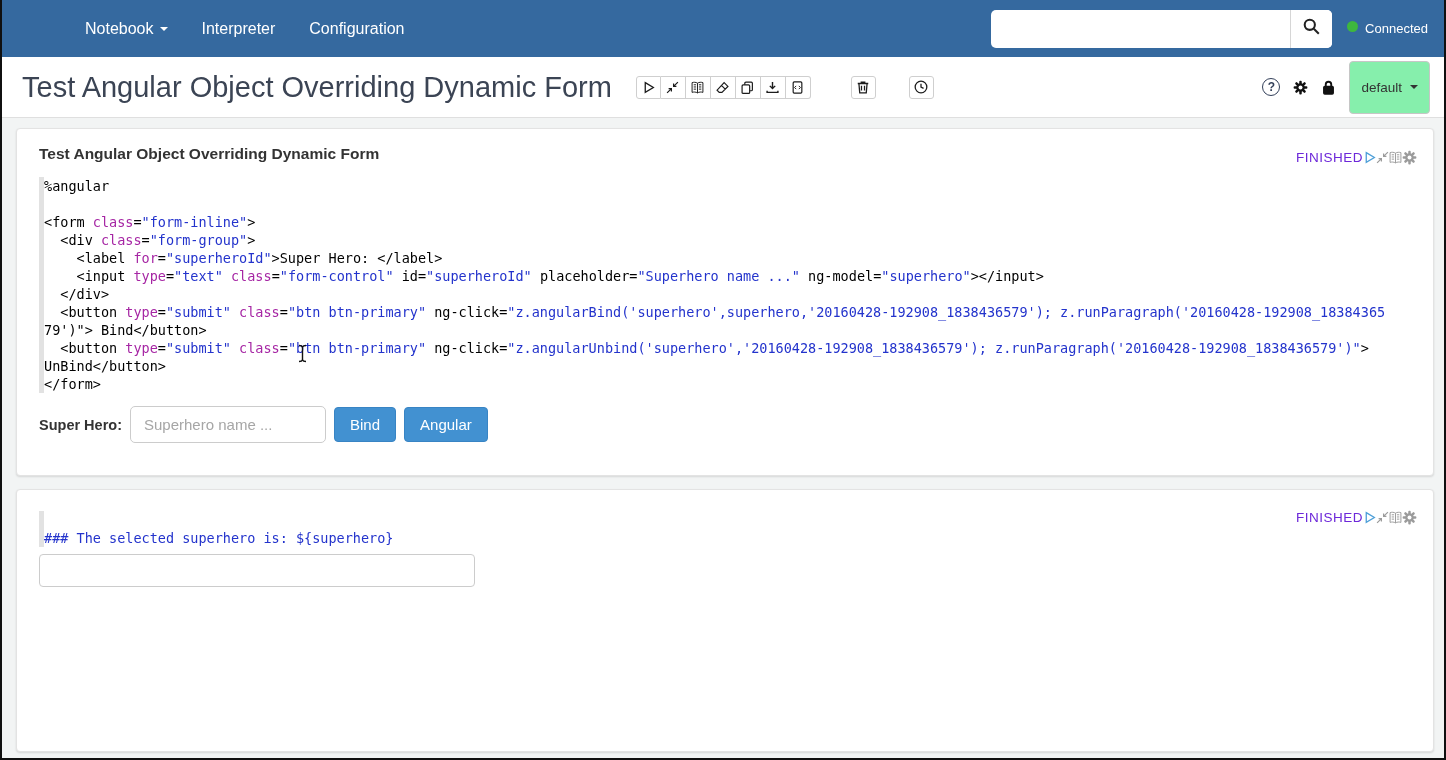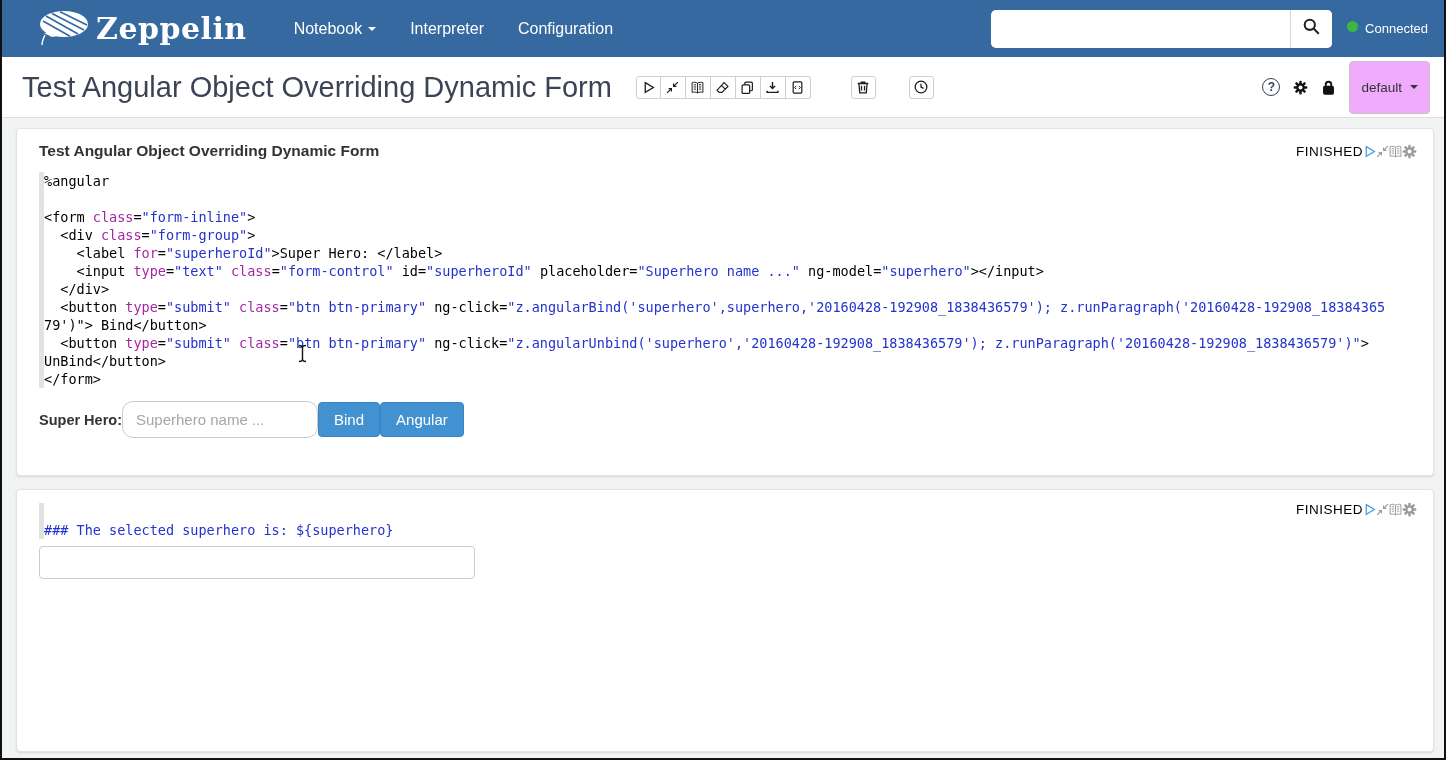--- a/index.html
+++ b/index.html
@@ -28,69 +28,58 @@
   .btn-group { display:flex; margin-left:24px; }
   .tbtn { width:25px; height:23px; background:#fff; border:1px solid #cfcfcf; border-left-width:0; display:flex; align-items:center; justify-content:center; color:#1c1c1c; cursor:pointer; }
   .btn-group .tbtn:first-child { border-left-width:1px; border-radius:3px 0 0 3px; }
   .btn-group .tbtn:last-child { border-radius:0 3px 3px 0; }
   .tbtn.solo { border-left-width:1px; border-radius:3px; }
   .solo-trash { margin-left:40px; }
   .solo-clock { margin-left:33px; }
   .note-right { margin-left:auto; display:flex; align-items:center; gap:13px; }
   .q-circle { width:18px; height:18px; border:1.6px solid #33405a; border-radius:50%; color:#33405a; font-size:12px; font-weight:bold; display:flex; align-items:center; justify-content:center; cursor:pointer; }
   .plain-ic { color:#111; display:flex; align-items:center; cursor:pointer; }
-  .default-btn { border:1px solid #c6c6c6; border-radius:4px; background:#f0abfc; font-size:13.5px; color:#333; padding:18px 11px; display:flex; align-items:center; gap:8px; cursor:pointer; }
+  .default-btn { border:1px solid #c6c6c6; border-radius:4px; background:#86efac; font-size:13.5px; color:#333; padding:18px 11px; display:flex; align-items:center; gap:8px; cursor:pointer; }
   .default-btn .caret { border-top-color:#333; }
 
   
   .card { position:absolute; left:14px; width:1418px; background:#fff; border:1px solid #e3e3e3; border-radius:4px; box-shadow:0 1px 2px rgba(0,0,0,.12); }
   #card1 { top:128px; height:348px; }
   #card2 { top:489px; height:263px; }
   .p-head { display:flex; align-items:center; padding:13px 16px 0 22px; }
   .p-title { font-size:15.5px; font-weight:bold; color:#333; }
-  .status-row { margin-left:auto; display:flex; align-items:center; color:#000000; }
+  .status-row { margin-left:auto; display:flex; align-items:center; color:#6d28d9;margin-top:8px; }
   .status-txt { font-size:13.5px; letter-spacing:.5px; }
   .s-ic { display:flex; align-items:center; cursor:pointer; color:#9b9b9b; }
   .s-ic.play { color:#4d9fd8; }
 
   .code { margin:12px 16px 0 22px; border-left:5px solid #e2e2e2; font-family:"DejaVu Sans Mono", monospace; font-size:13.5px; line-height:18px; color:#000; white-space:pre; cursor:text; }
   .cl { min-height:18px; }
   .code .a { color:#a626a4; }
   .code .s { color:#2333cc; }
 
-  .form-row { display:flex; align-items:center; gap:0; margin:13px 0 0 22px; }
+  .form-row { display:flex; align-items:center; gap:8px; margin:13px 0 0 22px; }
   .form-label { font-size:14.5px; font-weight:bold; color:#333; }
-  .hero-input { width:196px; height:37px; border:1px solid #ccc; border-radius:11px; padding:0 13px; font-size:15px; color:#333; outline:none; font-family:"Liberation Sans", sans-serif; }
+  .hero-input { width:196px; height:37px; border:1px solid #ccc; border-radius:5px; padding:0 13px; font-size:15px; color:#333; outline:none; font-family:"Liberation Sans", sans-serif; }
   .hero-input::placeholder { color:#a6a6a6; }
   .blue-btn { background:#4291d1; border:1px solid #3884c4; color:#fff; font-size:15px; padding:8px 15px; border-radius:4px; cursor:pointer; font-family:"Liberation Sans", sans-serif; }
   .took { font-size:11.5px; color:#9e9e9e; margin:11px 0 0 22px; }
 
   .dyn-label { font-size:13.5px; font-weight:bold; color:#222; margin:18px 0 0 22px; }
   .dyn-input { display:block; width:436px; height:33px; border:1px solid #ccc; border-radius:4px; margin:7px 0 0 22px; padding:0 10px; font-size:14px; outline:none; }
   .md-heading { font-size:25px; font-weight:bold; color:#2d2d2d; margin:47px 0 0 21px; }
 
   
   #ibeam { position:absolute; left:295px; top:344px; color:#111; pointer-events:none; }
 </style>
 </head>
 <body>
 <div id="screen">
 
   <div id="navbar">
-    <div class="brand">
-      <span>
-        <svg width="52" height="40" viewBox="0 0 52 40">
-          <ellipse cx="26" cy="17" rx="24" ry="13" fill="#fff"></ellipse>
-          <path d="M6 26 L14 30 L20 29 L12 25 Z" fill="#fff"></path>
-          <path d="M8 9 L40 27 M14 6.5 L46 23 M22 4.8 L49 18 M5 14 L32 29.3" stroke="#35699f" stroke-width="1.6" fill="none"></path>
-          <path d="M7 28 C5 32 4 35 4 38" stroke="#fff" stroke-width="1.4" fill="none"></path>
-        </svg>
-      </span>
-      <span class="brand-text">Zeppelin</span>
-    </div>
     <div class="nav-menu">
       <div class="nav-item">
         <span>Notebook</span>
           <span class="caret"></span>
       </div>
       <div class="nav-item">
         <span>Interpreter</span>
       </div>
       <div class="nav-item">
         <span>Configuration</span>

